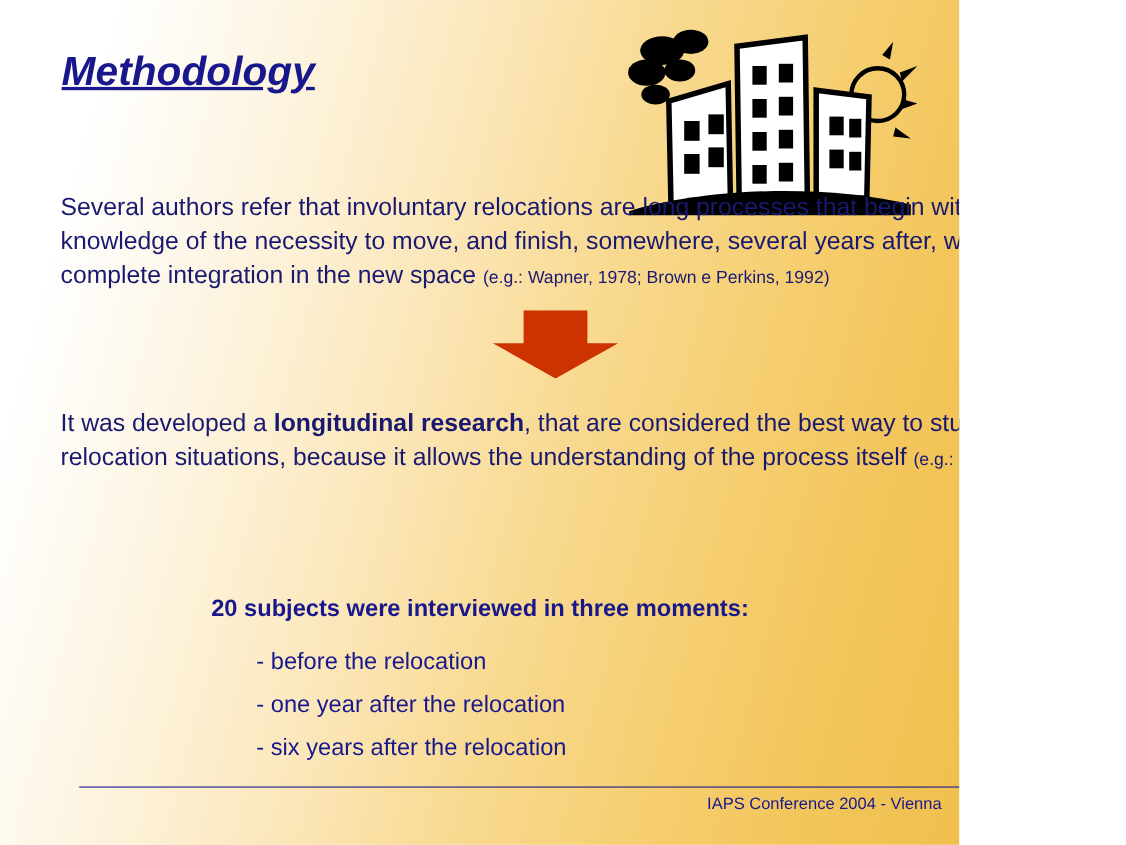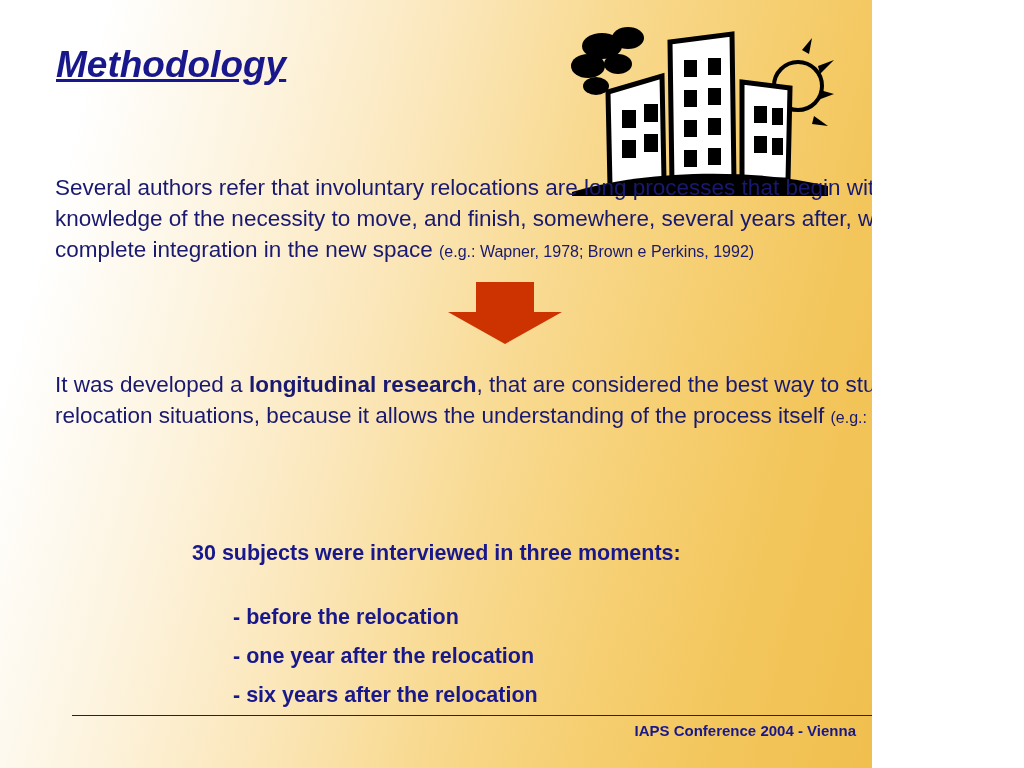--- a/index.html
+++ b/index.html
@@ -100,42 +100,41 @@
     font-size: 21.5px;
     font-weight: bold;
     color: #18188c;
     white-space: nowrap;
   }
   .list-items {
     position: absolute;
     left: 233px;
     top: 582px;
     font-size: 21.5px;
-    font-weight: bold;
+    font-weight: normal;
     color: #18188c;
     line-height: 39px;
-    margin-top: 16px;
   }
   .list-items div { white-space: nowrap; }
 
   
   .footer-rule {
     position: absolute;
     left: 72px;
     top: 715px;
     width: 936px;
     height: 1px;
     background: #18188c;
   }
   .footer-text {
     position: absolute;
     right: 16px;
     top: 722px;
     font-size: 15px;
-    font-weight: bold;
+    font-weight: normal;
     color: #18188c;
     white-space: nowrap;
   }
 </style>
 </head>
 <body>
 
 <div class="slide">
 
   <div class="title">Methodology</div>
@@ -199,21 +198,21 @@
   <div class="arrow">
     <svg viewBox="0 0 125 62" width="125" height="62" xmlns="http://www.w3.org/2000/svg">
       <polygon points="32,0 90,0 90,30 118,30 61,62 4,30 32,30" fill="#cc3300"></polygon>
     </svg>
   </div>
 
   <div class="para2">
     <span>It was developed a </span><b>longitudinal research</b><span>, that are considered the best way to study relocation situations, because it allows the understanding of the process itself </span><span class="small">(e.g.: Lee, 1990)</span>
   </div>
 
-  <div class="list-heading">30 subjects were interviewed in three moments:</div>
+  <div class="list-heading">20 subjects were interviewed in three moments:</div>
 
   <div class="list-items">
     <div>- before the relocation</div>
     <div>- one year after the relocation</div>
     <div>- six years after the relocation</div>
   </div>
 
   <div class="footer-rule"></div>
   <div class="footer-text">IAPS Conference 2004 - Vienna</div>
 

